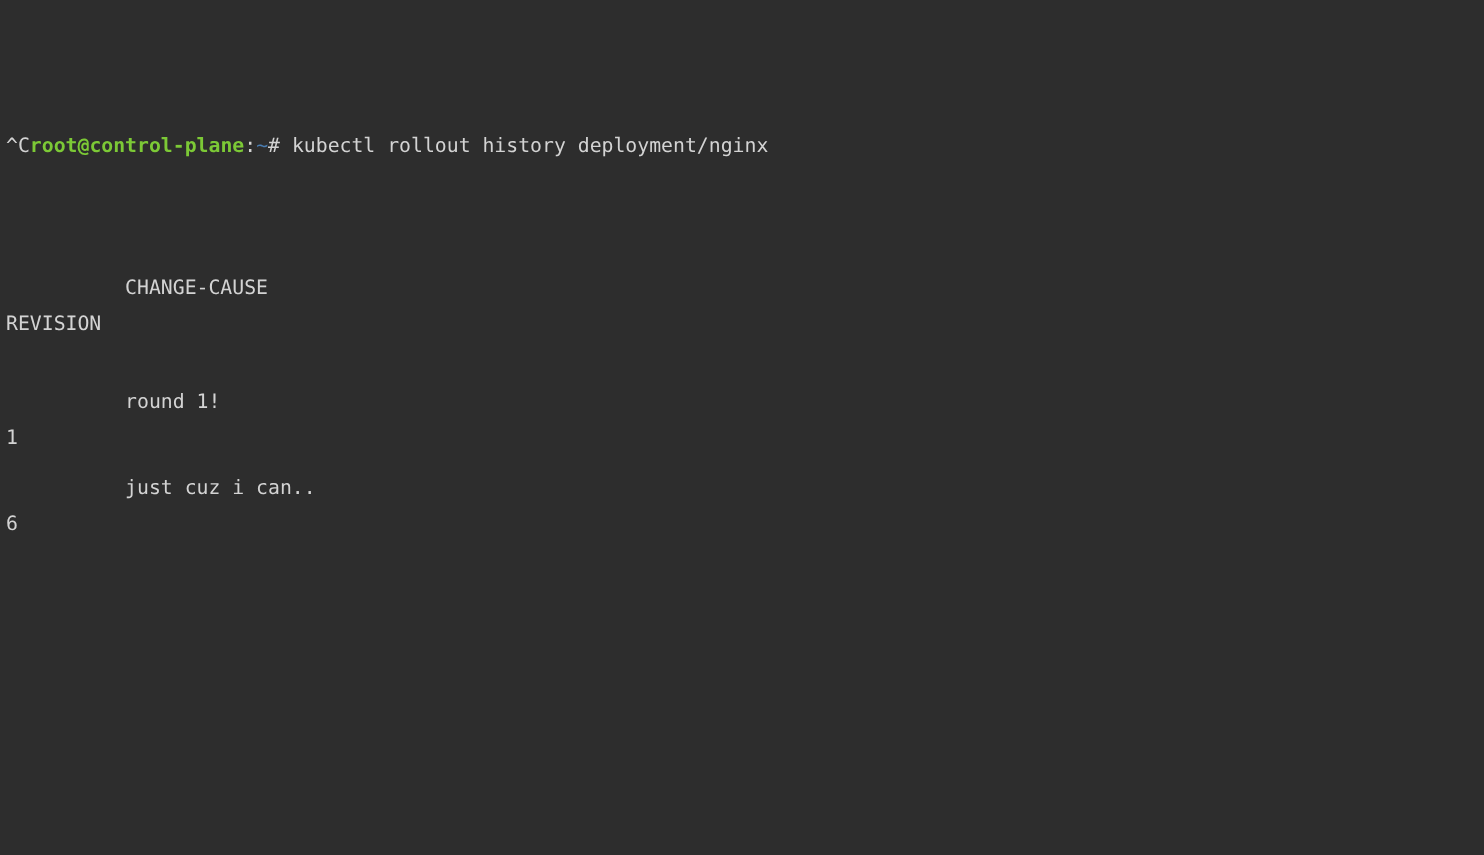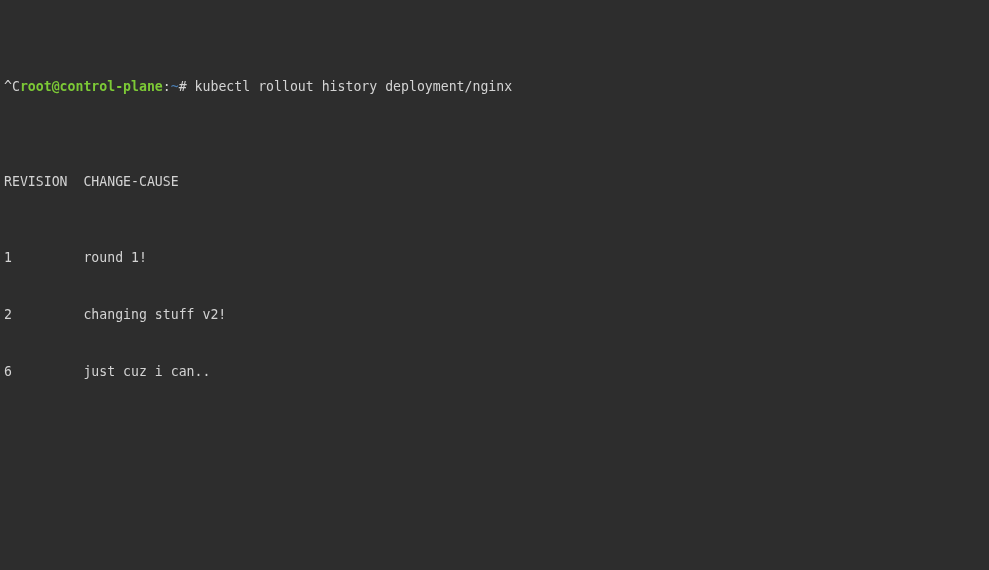--- a/index.html
+++ b/index.html
@@ -9,47 +9,46 @@
     --path-blue: #4a7db2;
   }
   * { box-sizing: border-box; }
   html, body { margin: 0; padding: 0; }
   body {
     width: 989px; height: 570px; overflow: hidden;
     background: var(--background);
   }
   .terminal {
     width: 989px; height: 570px;
-    padding-left: 4px; padding-top: 1px;
+    padding-left: 4px; padding-top: 12px;
     font-family: "DejaVu Sans Mono", "Liberation Mono", monospace;
     font-size: 13.2px;
     line-height: 19px;
     color: var(--foreground);
     white-space: pre;
     cursor: text;
   }
   .line { height: 19px; }
   .g { color: var(--prompt-green); font-weight: bold; }
   .b { color: var(--path-blue); }
   .cell { display: inline-block; vertical-align: top; }
-  .w10 { width: 10ch; }
+  .w10 { width: 10ch; margin-top: 24px; }
 </style>
 </head>
 <body>
 
 <div class="terminal">
 
   
   <div class="line"><span>^C</span><span class="g">root@control-plane</span><span>:</span><span class="b">~</span><span># </span><span>kubectl rollout history deployment/nginx</span></div>
 
 
   <div class="line"><span class="cell w10">REVISION</span><span>CHANGE-CAUSE</span></div>
 
   <div class="line"><span class="cell w10">1</span><span>round 1!</span></div>
-  <div class="line"><span class="cell w10">2</span><span>changing stuff v2!</span></div>
   <div class="line"><span class="cell w10">6</span><span>just cuz i can..</span></div>
 
   
 
   
   
 
   
 
   

